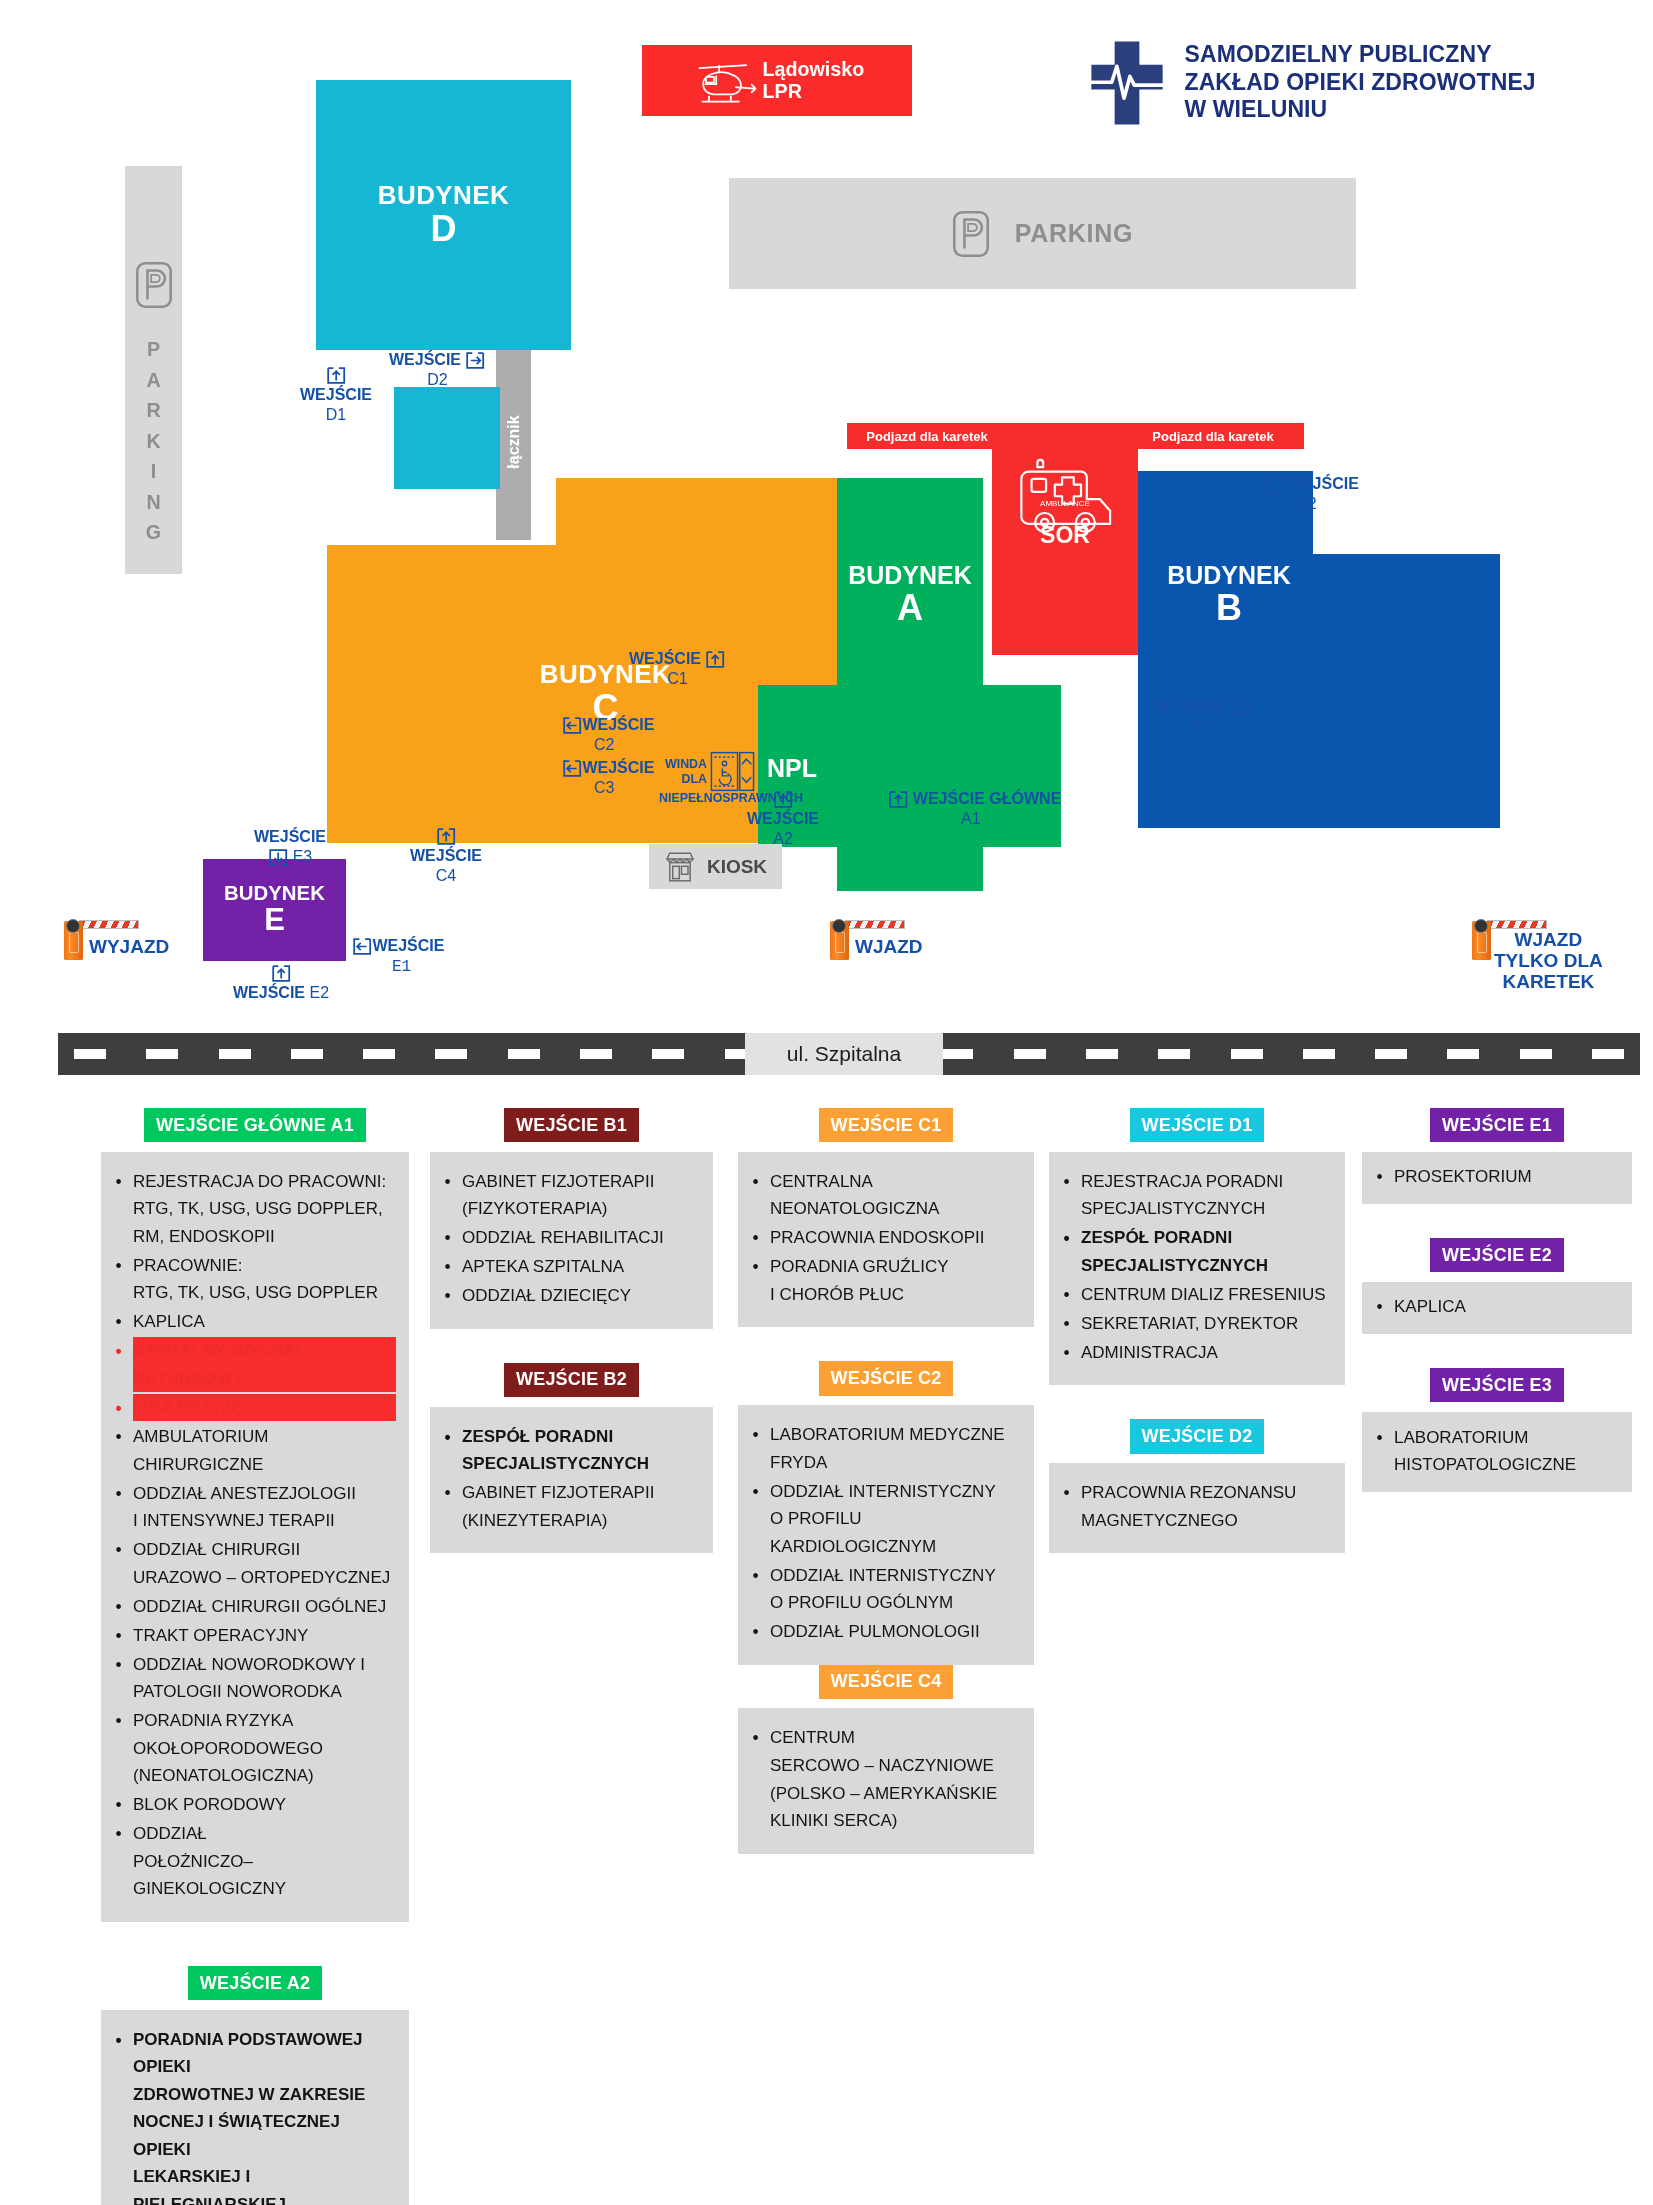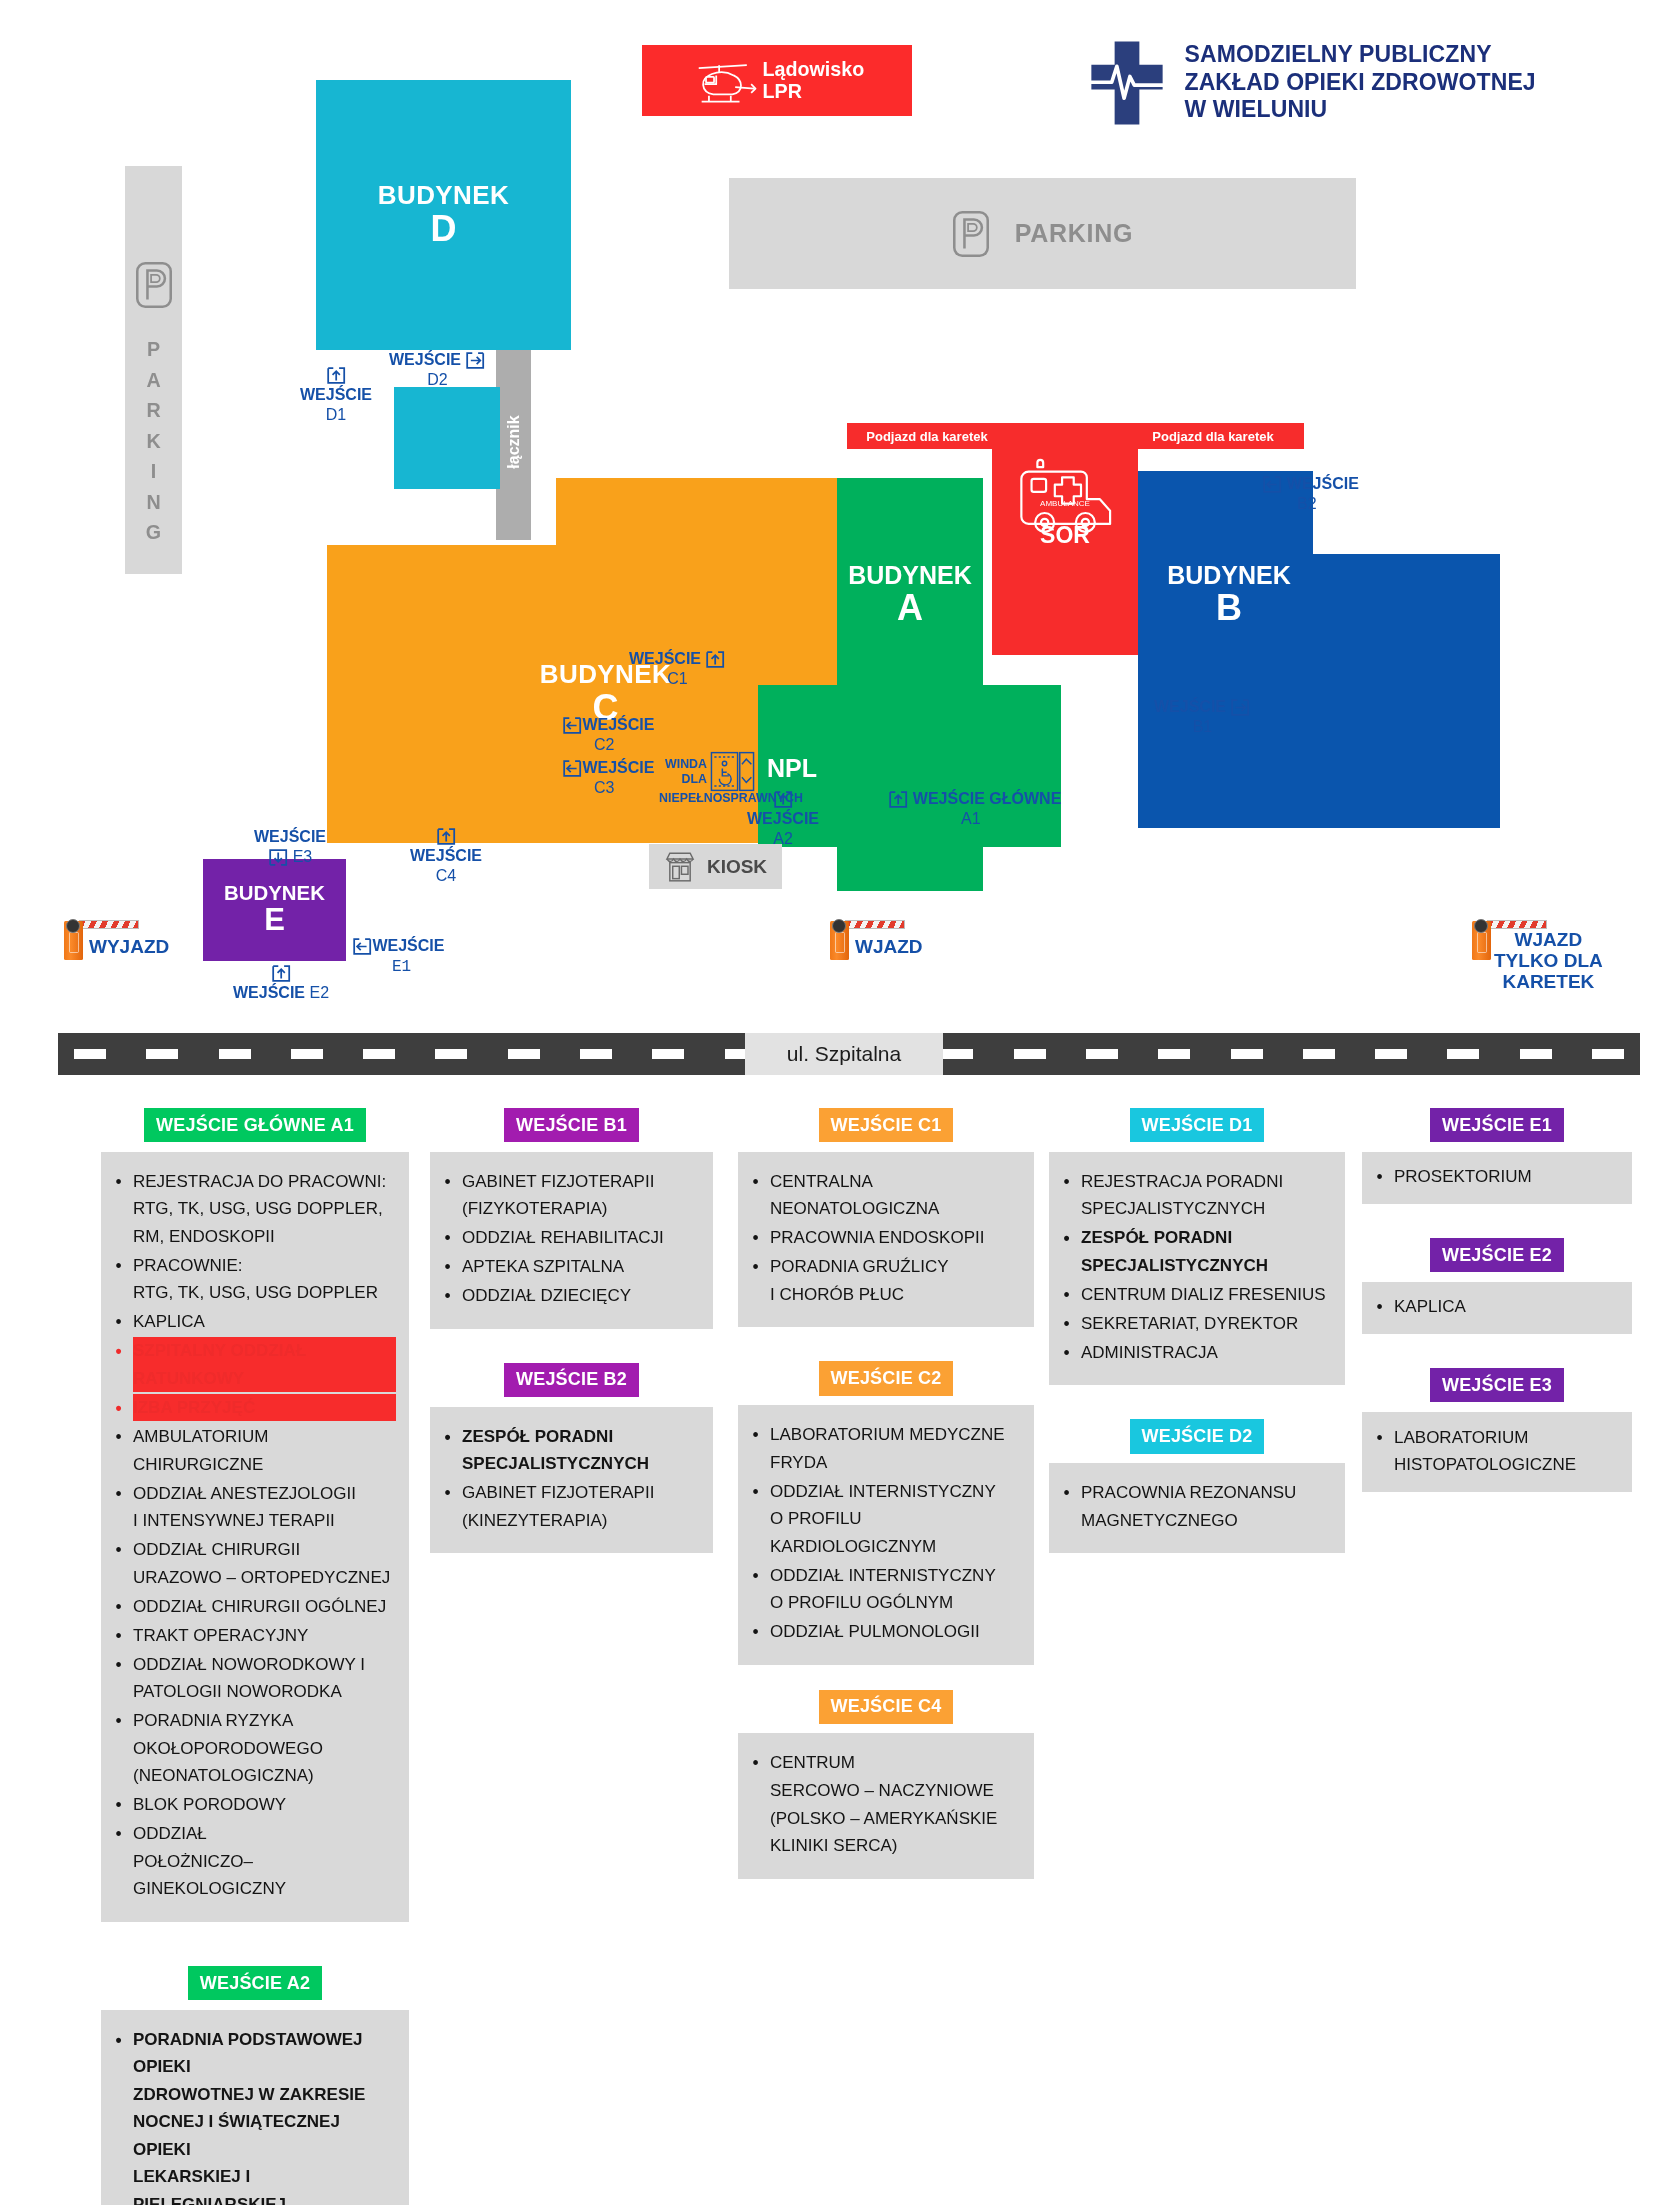--- a/index.html
+++ b/index.html
@@ -187,21 +187,21 @@
     font-size: 18px;
     letter-spacing: 0.2px;
     padding: 6.6px 11.7px 6.6px 11.7px;
     text-align: center;
     display: inline-block;
     margin: 0 auto;
     white-space: nowrap;
   }
   .lhead-wrap { display: flex; justify-content: center; }
   .h-green  { background: #00c85f; }
-  .h-blue   { background: #a21caf; }
+  .h-blue   { background: #7f1d1d; }
   .h-orange { background: #fba134; }
   .h-cyan   { background: #19c7df; }
   .h-purple { background: #7322a8; }
 
   .lbox {
     background: #d9d9d9;
     padding: 16px 13px 17.5px 13px;
     margin-top: 9.5px;
   }
   .lbox ul { margin: 0; padding: 0 0 0 19px; list-style: none; }
@@ -217,21 +217,21 @@
     position: absolute;
     left: -17.5px; top: 0;
     font-size: 17.5px;
     line-height: 1.62;
   }
   .lbox li.red   { color: #ef2b2b; font-weight: bold; }
   .lbox li.bold  { font-weight: bold; }
   .lbox li .l2   { display: block; }
   .gap-lg { margin-top: 44px; }
   .gap-md { margin-top: 34px; }
-  .gap-sm { margin-top: 25px; }
+  .gap-sm { }
 </style>
 </head>
 <body>
 
 <div id="page">
 
   <div id="map">
 
     <div id="lpr" class="abs" style="left:642px; top:45px; width:270px; height:71px;">
       <svg width="67" height="51" viewBox="0 0 92 70">

